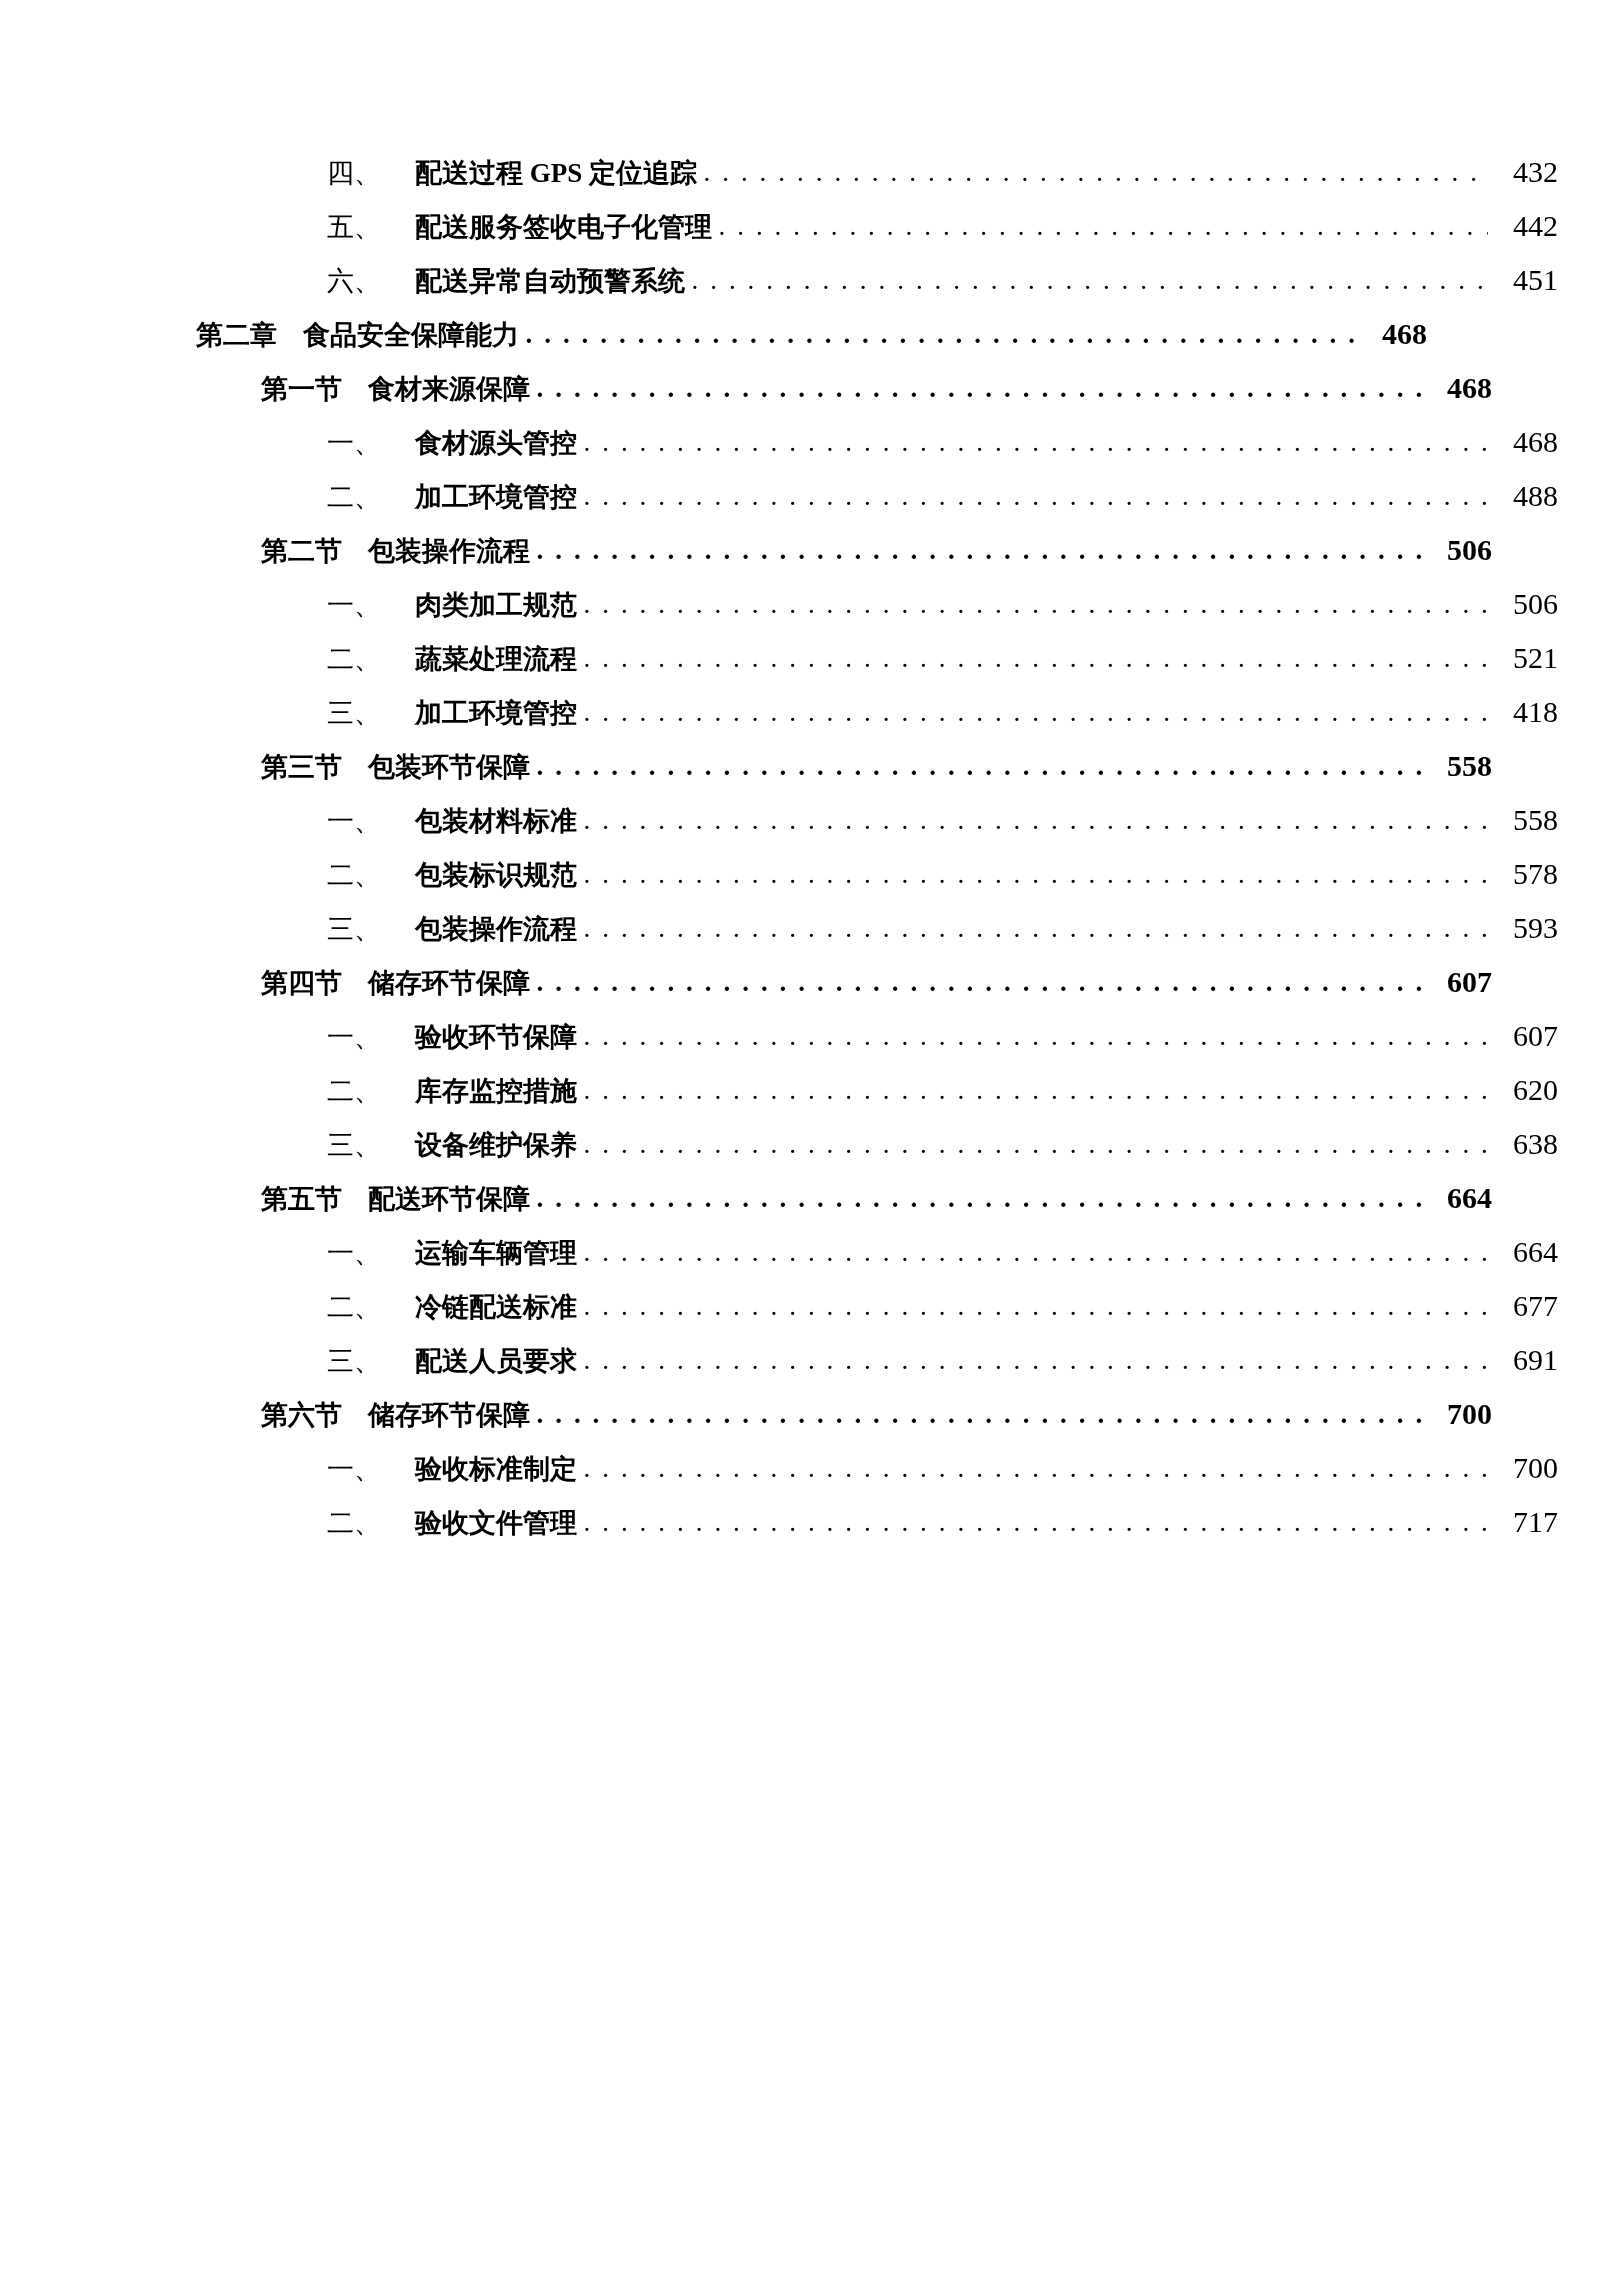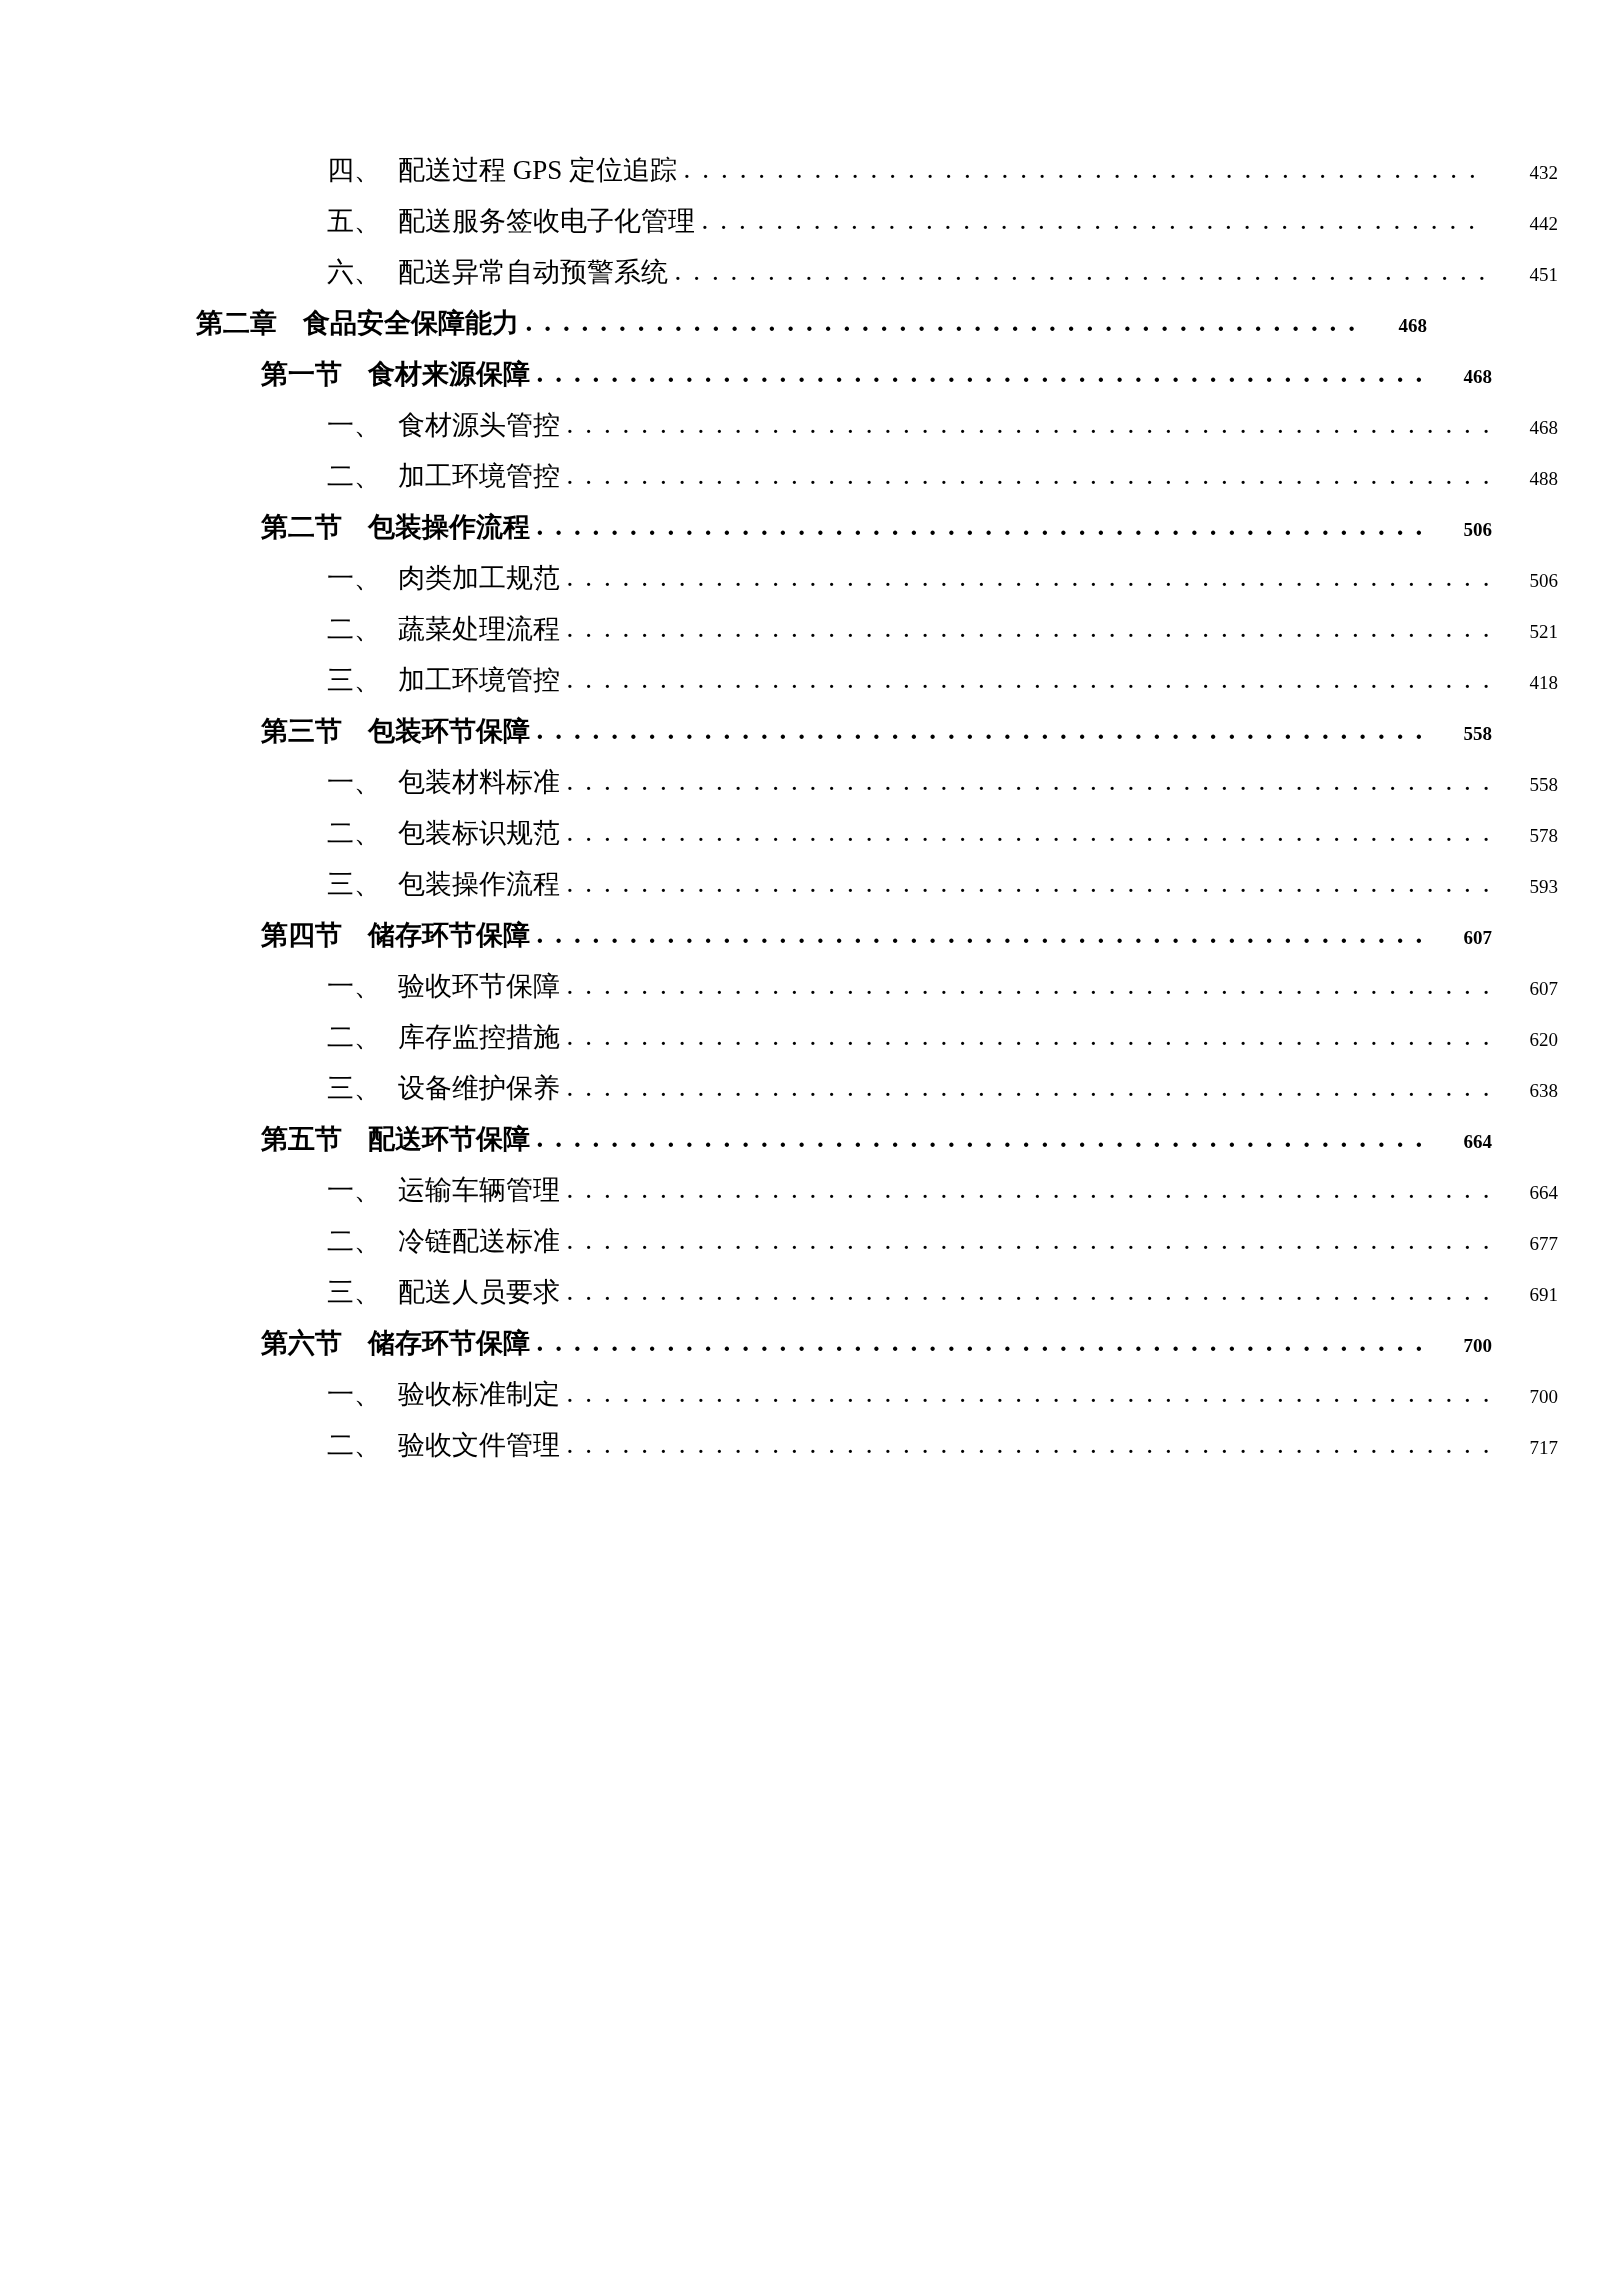--- a/index.html
+++ b/index.html
@@ -58,42 +58,43 @@
   .ent-title {
     white-space: nowrap;
     flex: 0 0 auto;
     margin-left: 6.5px;
   }
   .lvl-item .ent-num {
     width: 71px;
     display: inline-block;
   }
   .lvl-item .ent-title {
-    margin-left: 0;
+    margin-left: 17px;
+    font-weight: bold;
   }
   .lvl-chapter .ent-title,
   .lvl-section .ent-title {
     margin-left: 26px;
   }
   .leader {
     flex: 1 1 auto;
     overflow: hidden;
     white-space: nowrap;
     margin: 0 5.2px 0 6.5px;
     font-size: 27px;
     letter-spacing: 2.6px;
     color: #000;
     position: relative;
     top: -1.3px;
   }
   .ent-page {
     flex: 0 0 auto;
     width: 65px;
     text-align: right;
-    font-size: 19px;
+    font-size: 30px;
   }
   .lvl-chapter .ent-page,
   .lvl-section .ent-page {
     font-weight: bold;
   }
   
   .gap-before-chapter { margin-top: 33px; justify-content: center; }
 </style>
 </head>
 <body>

